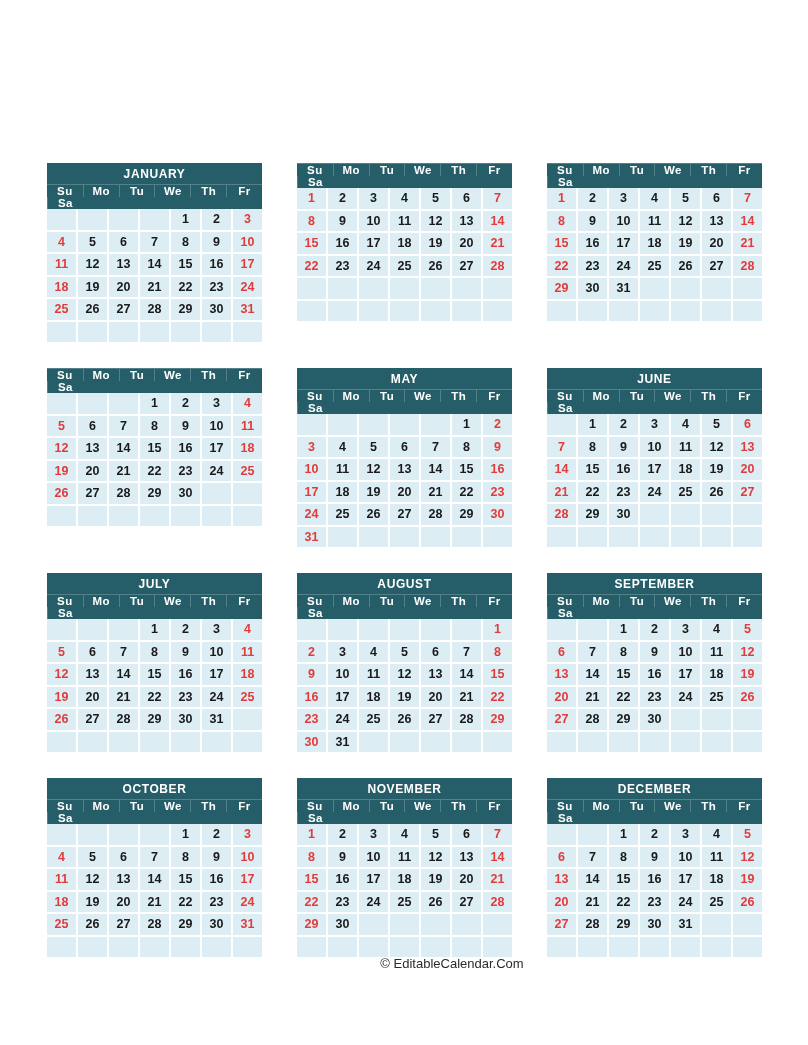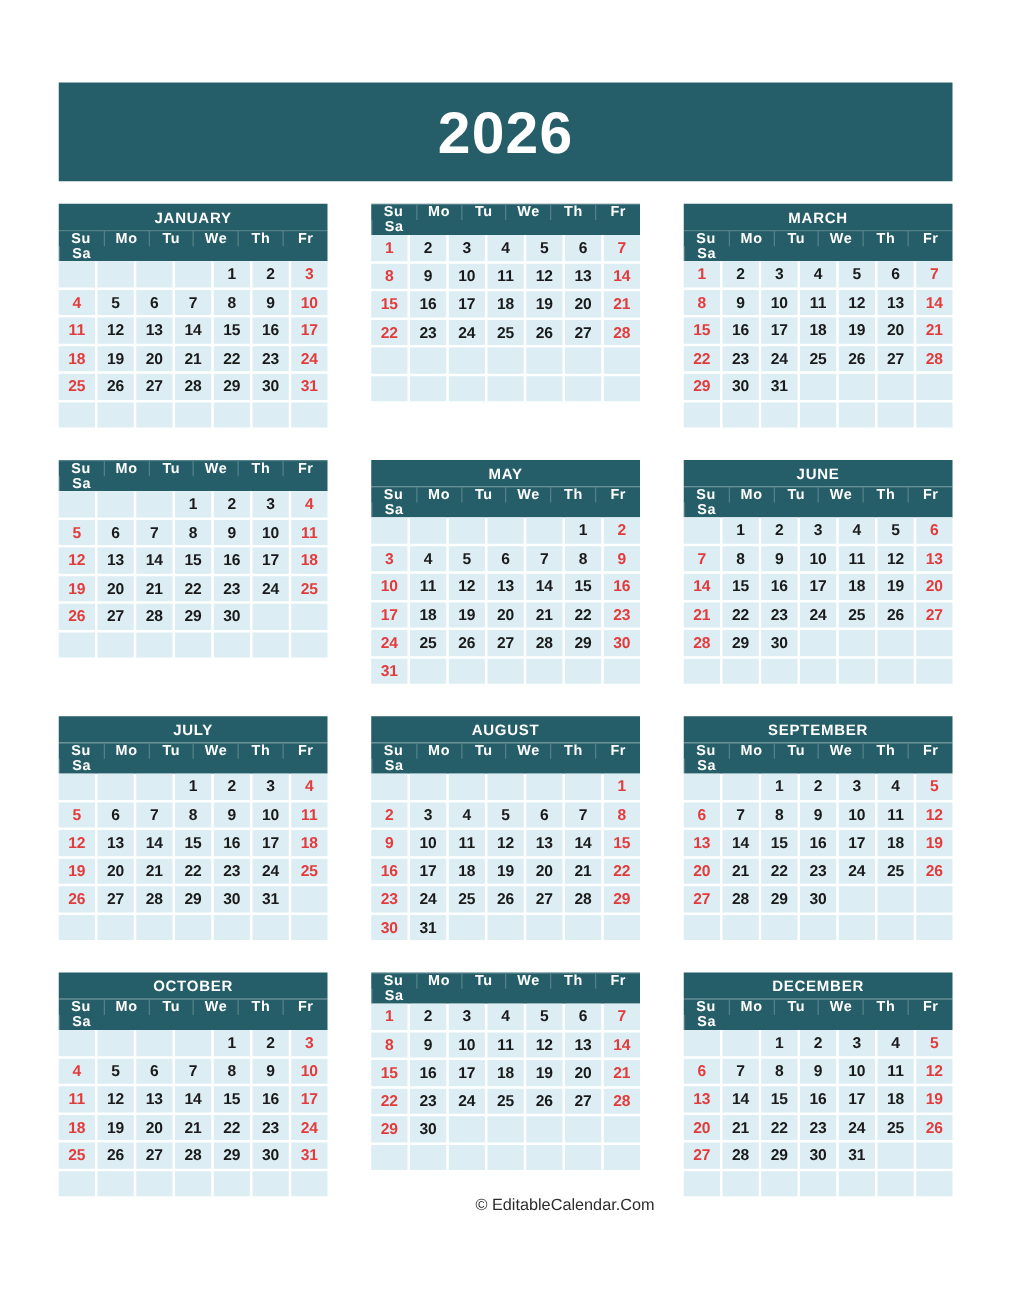--- a/index.html
+++ b/index.html
@@ -62,23 +62,20 @@
   
   .footer{
     position:absolute;left:0;top:956px;width:808px;
     text-align:center;font-size:13px;color:#2b2b2b;padding-left:48px;
   }
 </style>
 </head>
 <body>
 
 <div class="page">
-  <div class="banner">
-    <span class="year">2026</span>
-  </div>
   <div class="months-grid" id="months-grid">
       <div class="month">
         <div class="month-title">JANUARY</div>
         <div class="dow">
           <span class="dow-cell">Su</span>
           <span class="dow-cell">Mo</span>
           <span class="dow-cell">Tu</span>
           <span class="dow-cell">We</span>
           <span class="dow-cell">Th</span>
           <span class="dow-cell">Fr</span>
@@ -178,21 +175,20 @@
           <div class="cell wk"></div>
           <div class="cell"></div>
           <div class="cell"></div>
           <div class="cell"></div>
           <div class="cell"></div>
           <div class="cell"></div>
           <div class="cell wk"></div>
         </div>
       </div>
       <div class="month">
-        <div class="month-title">MARCH</div>
         <div class="dow">
           <span class="dow-cell">Su</span>
           <span class="dow-cell">Mo</span>
           <span class="dow-cell">Tu</span>
           <span class="dow-cell">We</span>
           <span class="dow-cell">Th</span>
           <span class="dow-cell">Fr</span>
           <span class="dow-cell">Sa</span>
         </div>
         <div class="weeks">
@@ -625,20 +621,21 @@
           <div class="cell wk"></div>
           <div class="cell"></div>
           <div class="cell"></div>
           <div class="cell"></div>
           <div class="cell"></div>
           <div class="cell"></div>
           <div class="cell wk"></div>
         </div>
       </div>
       <div class="month">
+        <div class="month-title">NOVEMBER</div>
         <div class="dow">
           <span class="dow-cell">Su</span>
           <span class="dow-cell">Mo</span>
           <span class="dow-cell">Tu</span>
           <span class="dow-cell">We</span>
           <span class="dow-cell">Th</span>
           <span class="dow-cell">Fr</span>
           <span class="dow-cell">Sa</span>
         </div>
         <div class="weeks">

